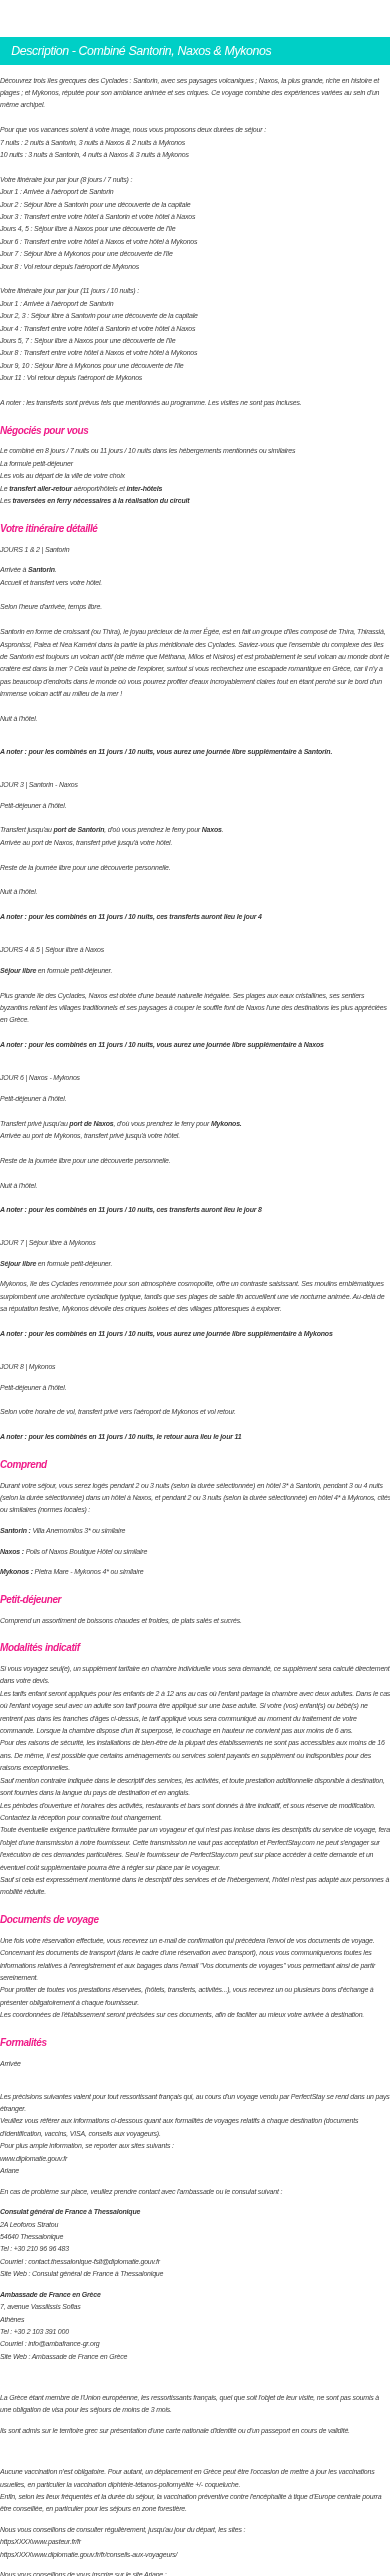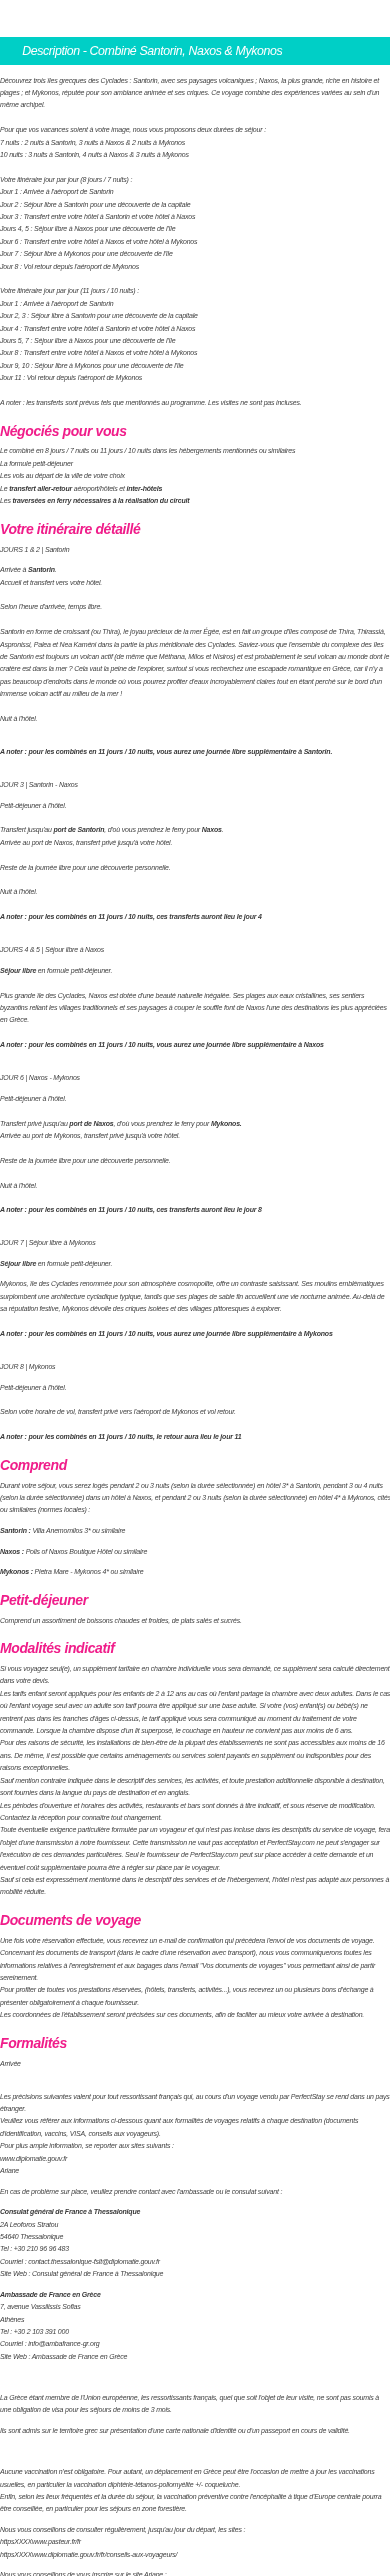--- a/index.html
+++ b/index.html
@@ -16,35 +16,35 @@
   .title-bar {
     background: #00cfc6;
     height: 28px;
     margin-top: 11.3px;
     margin-bottom: 9.3px;
     display: flex;
     align-items: center;
     padding-left: 7.2px;
   }
   .title-bar h1 {
-    margin: 15px;
+    margin: 4px;
     color: #ffffff;
     font-size: 12.4px;
     font-weight: normal;
     font-style: italic;
     letter-spacing: -0.4px;
   }
   p { margin: 0; }
   .gap { height: 12.4px; }
   .gap-sm { height: 8.2px; }
   .gap-lg { height: 20.6px; }
   h2 {
     margin: 14.4px 0 7.2px 0;
     color: #f01d8a;
-    font-size: 14px;
+    font-size: 10px;
     font-weight: bold;
     font-style: italic;
     letter-spacing: -0.4px;
     line-height: 14.4px;
   }
   b { font-weight: bold; color: #3a3a3a; }
   .day-title { margin: 0; }
   .note { font-weight: bold; color: #3a3a3a; }
 </style>
 </head>

